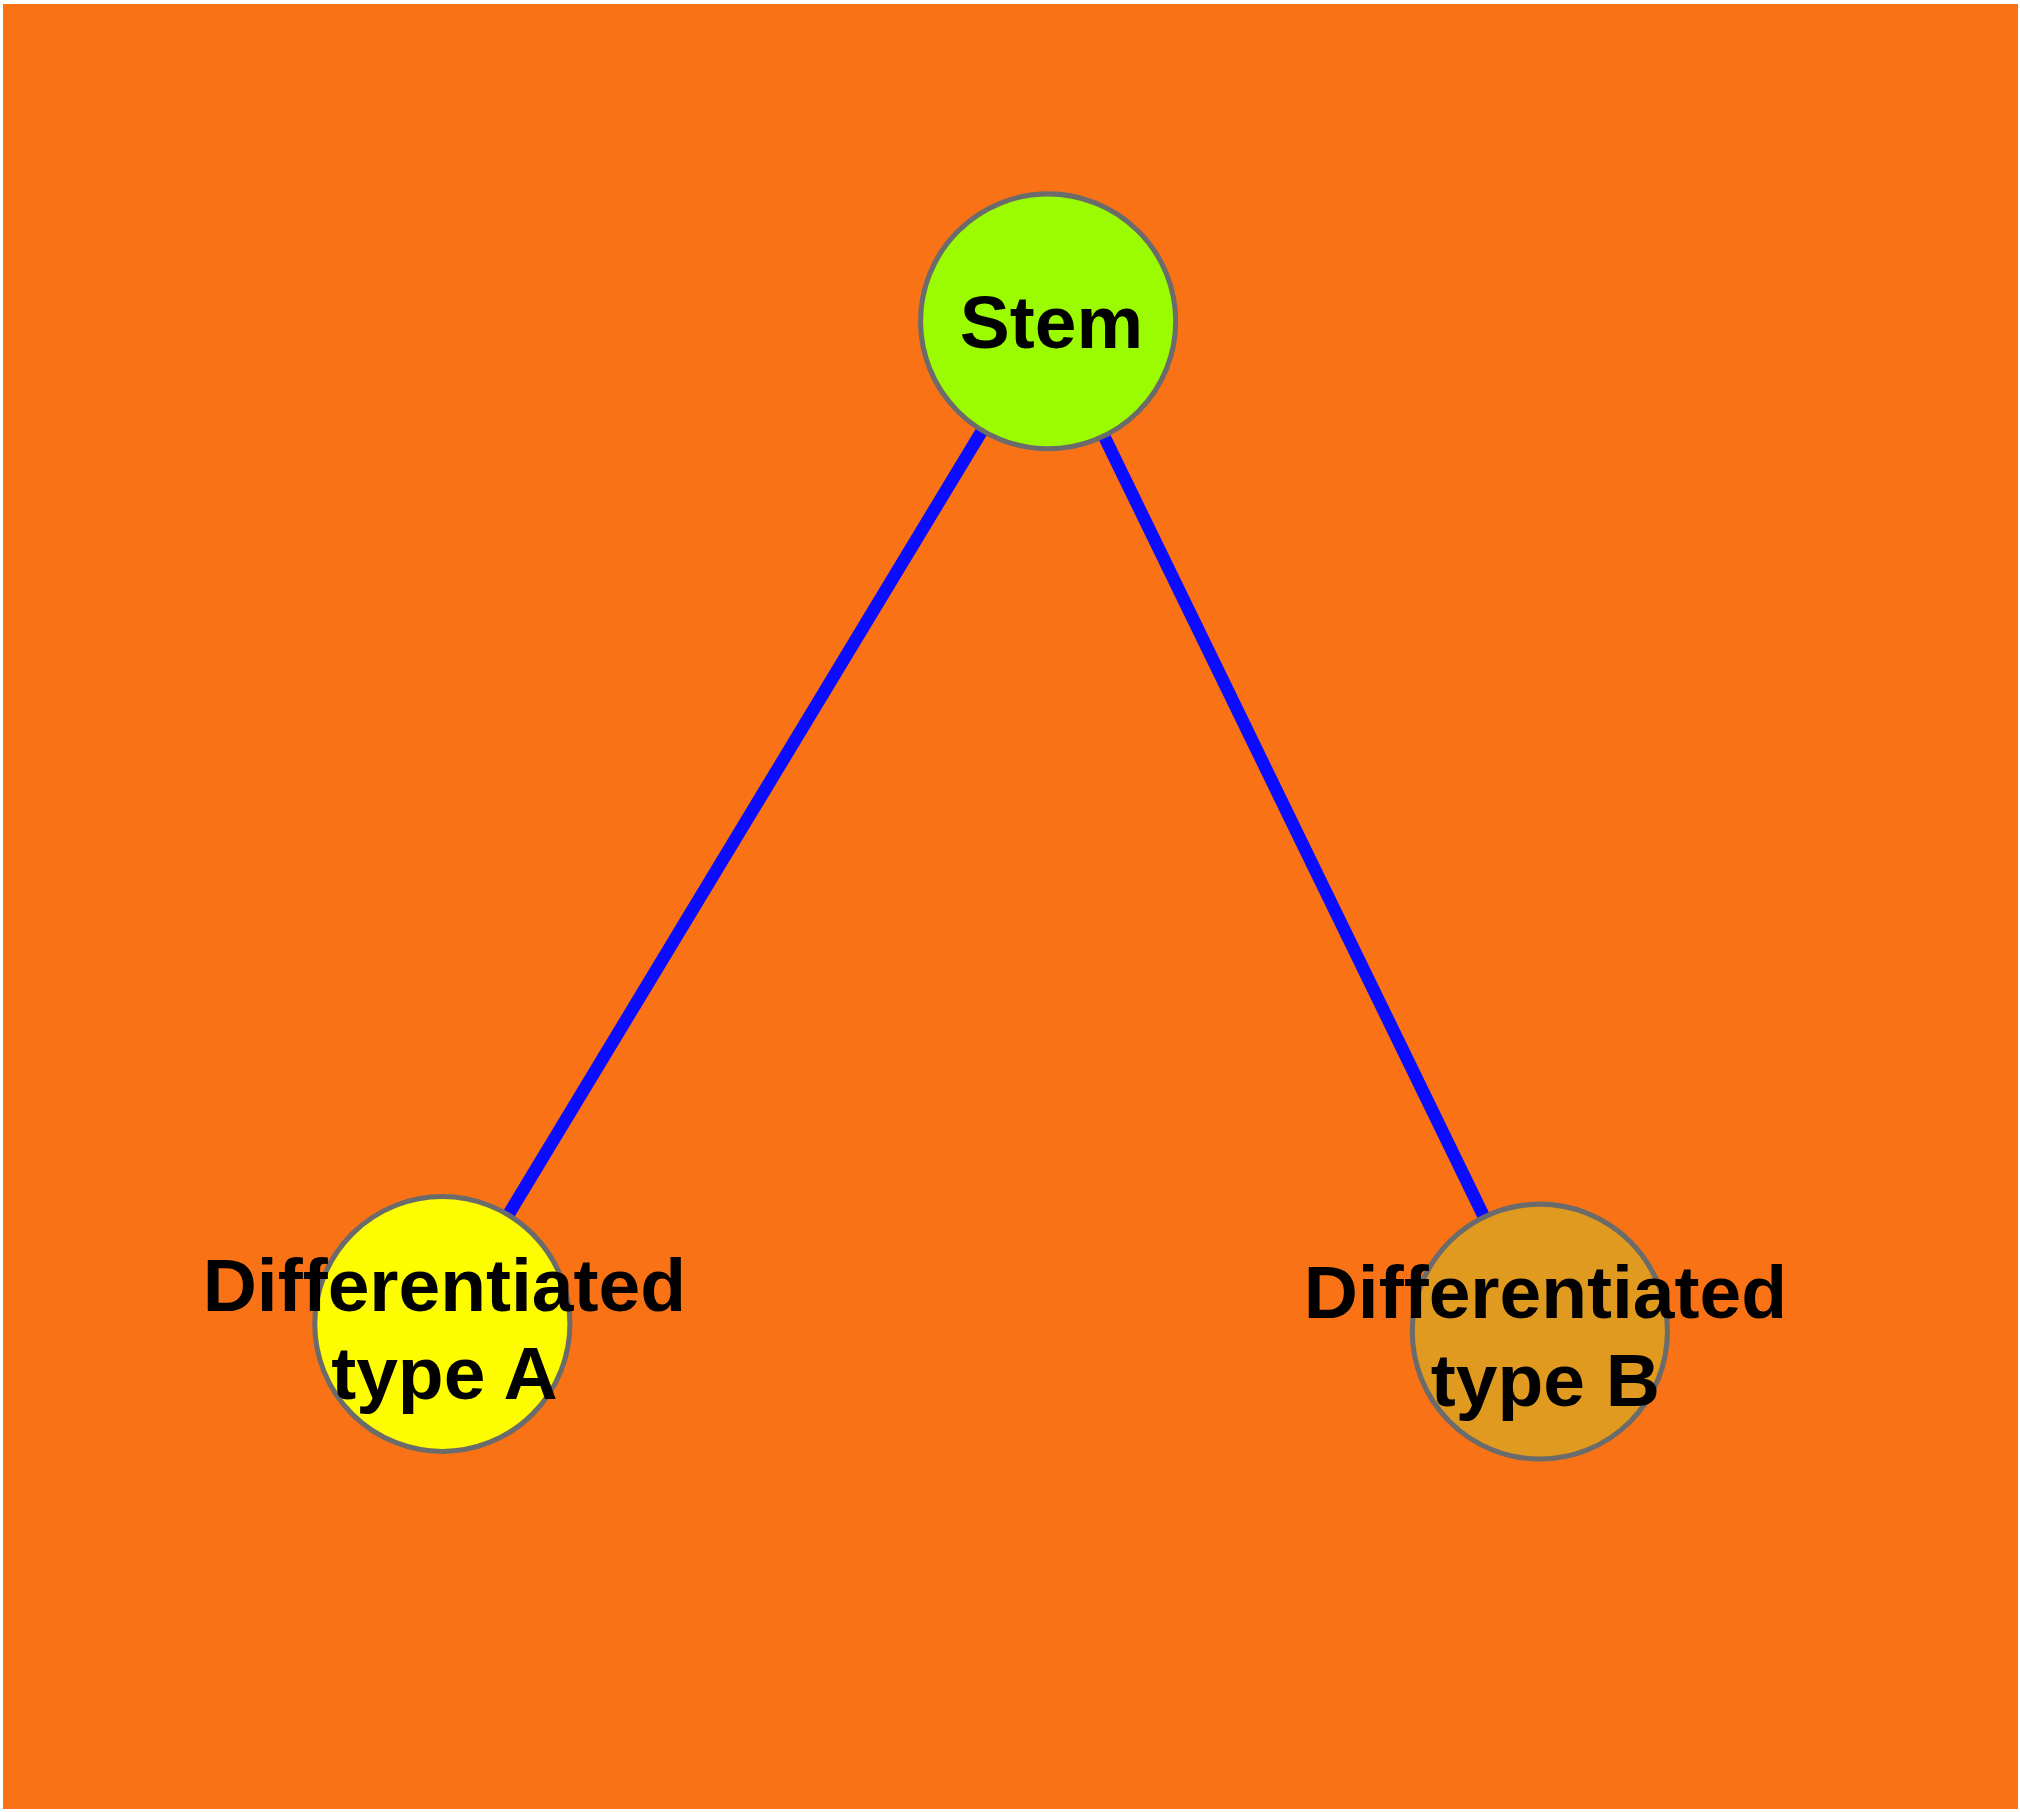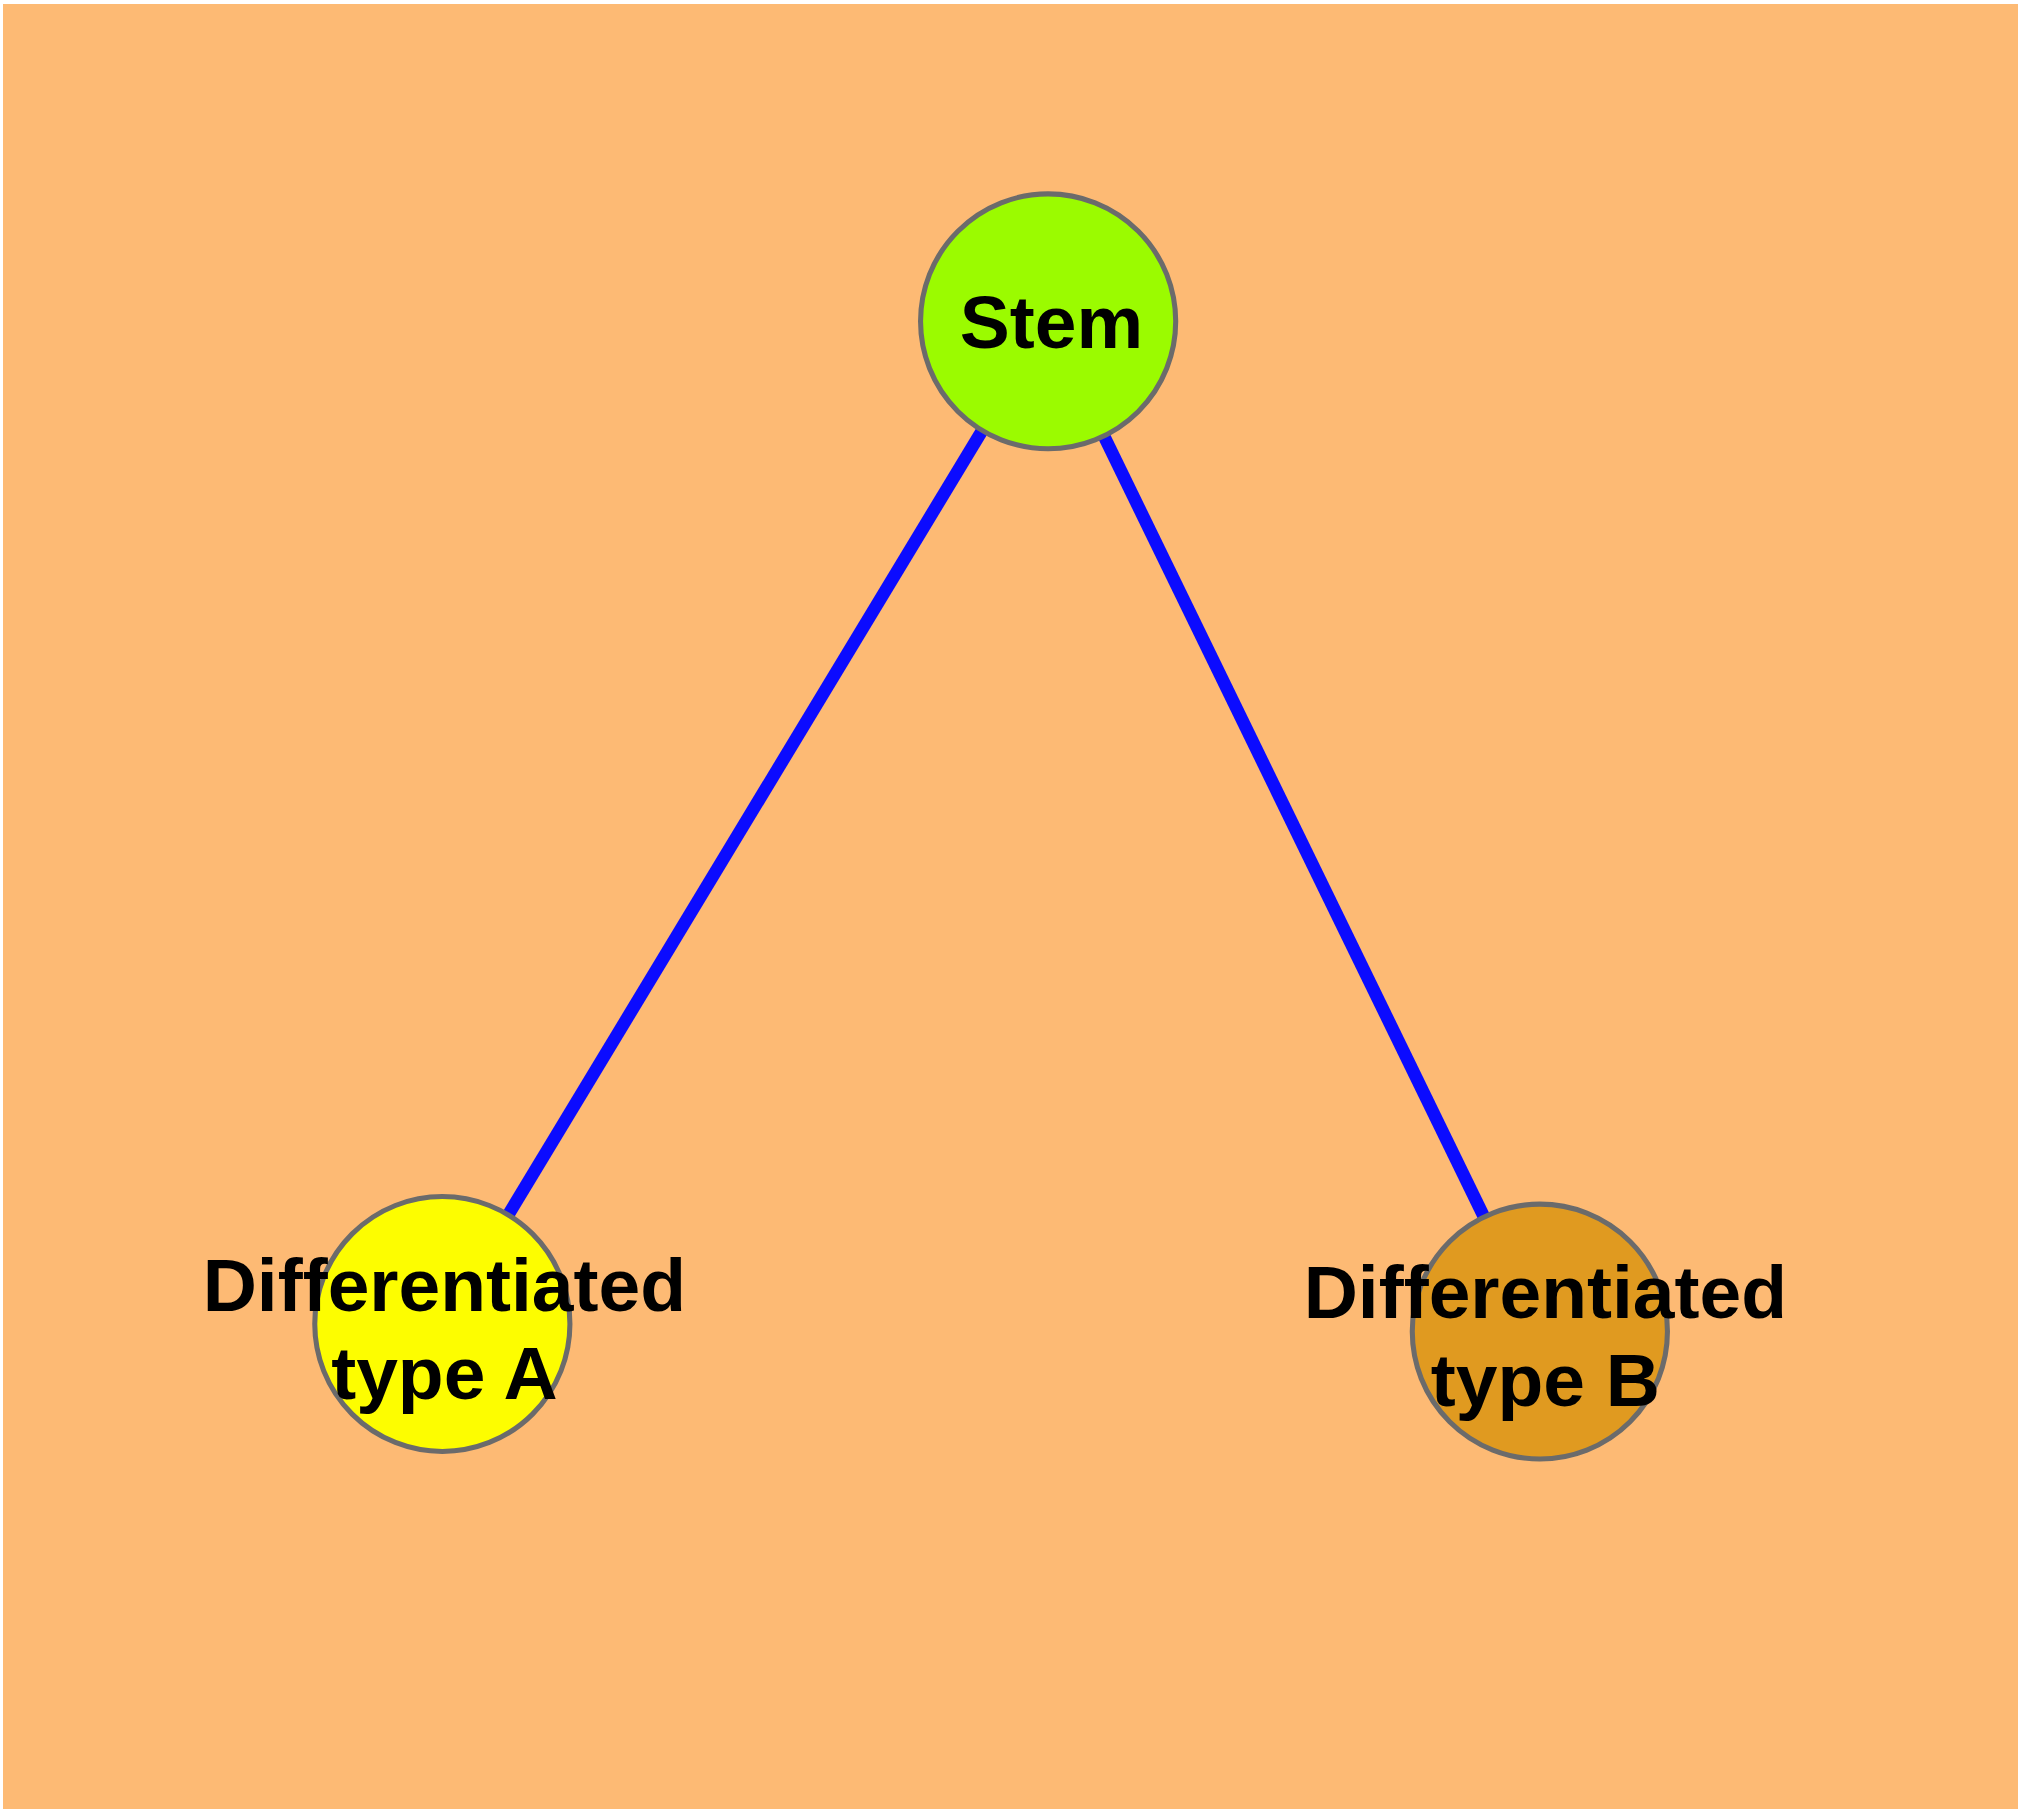--- a/index.html
+++ b/index.html
@@ -14,21 +14,21 @@
     height: 1812px;
     background: #ffffff;
     overflow: hidden;
   }
   #plot-area {
     position: absolute;
     left: 3.4px;
     top: 4.2px;
     right: 3.4px;
     bottom: 3.4px;
-    background: #fdba74;
+    background: #f97316;
   }
   #graph-svg {
     position: absolute;
     left: 0;
     top: 0;
     width: 100%;
     height: 100%;
     z-index: 1;
   }
   .node-label {

